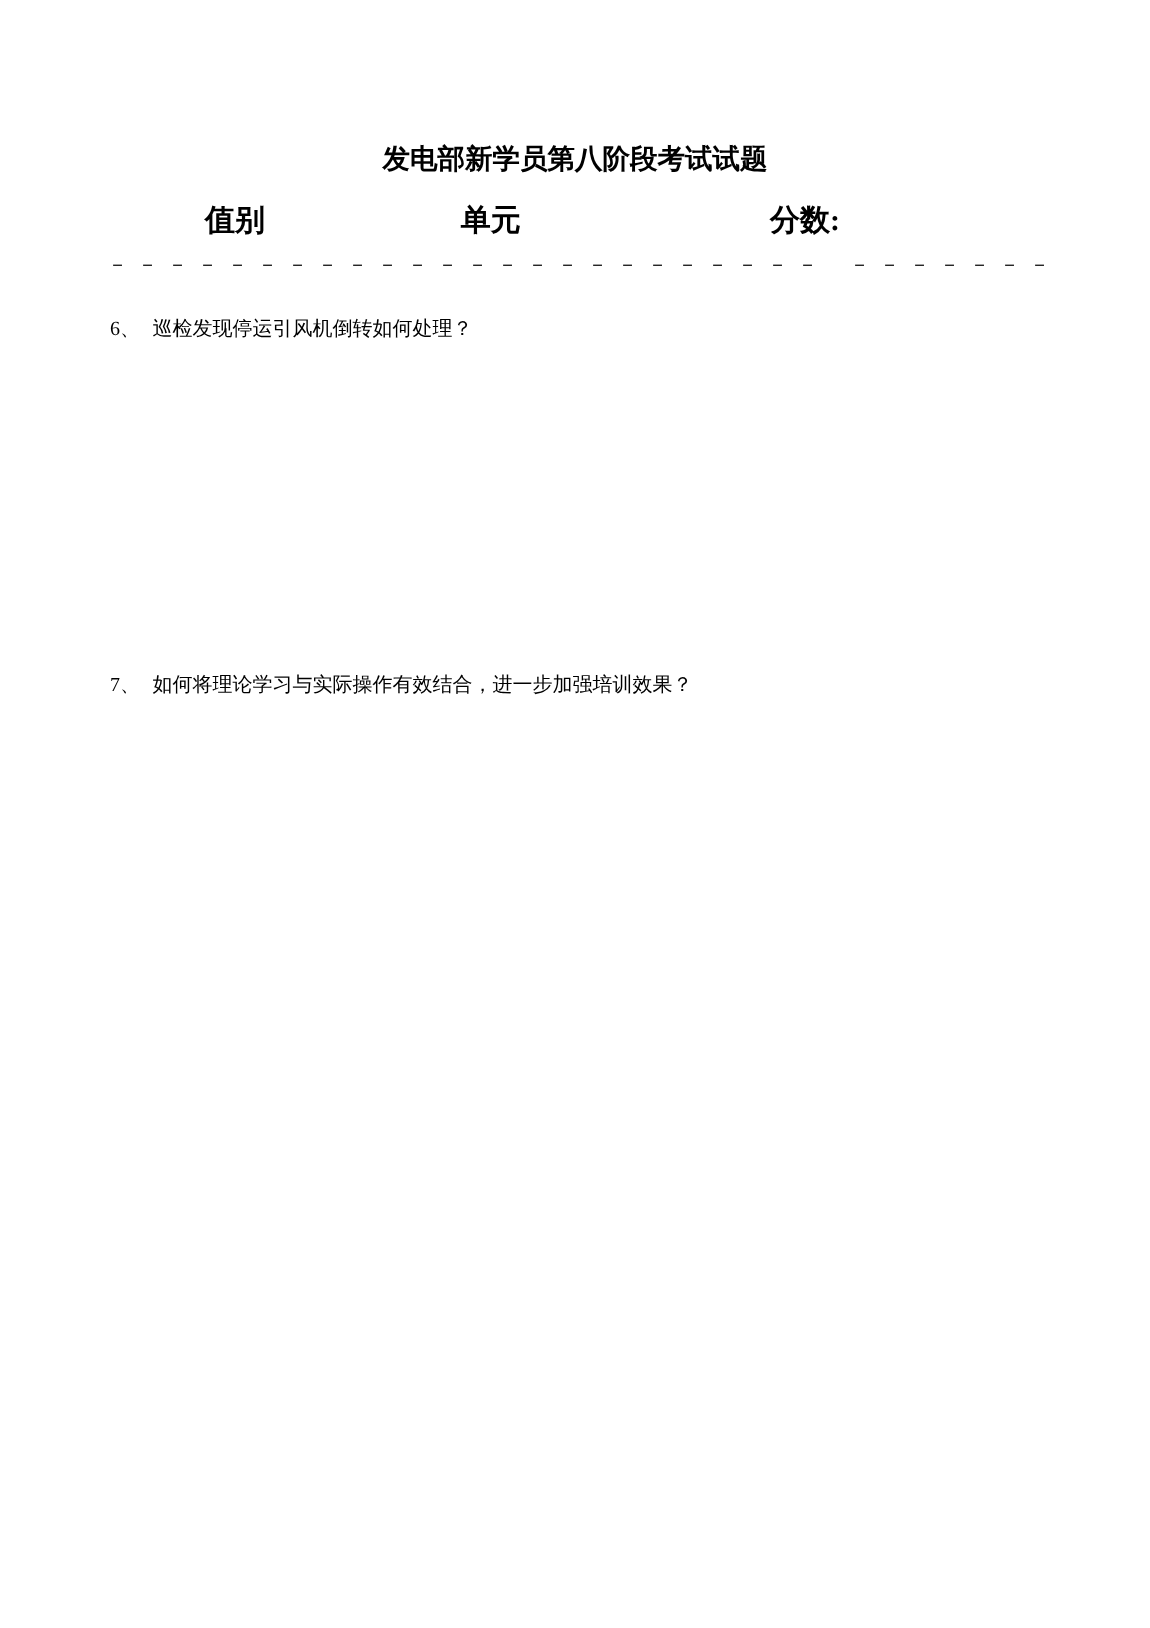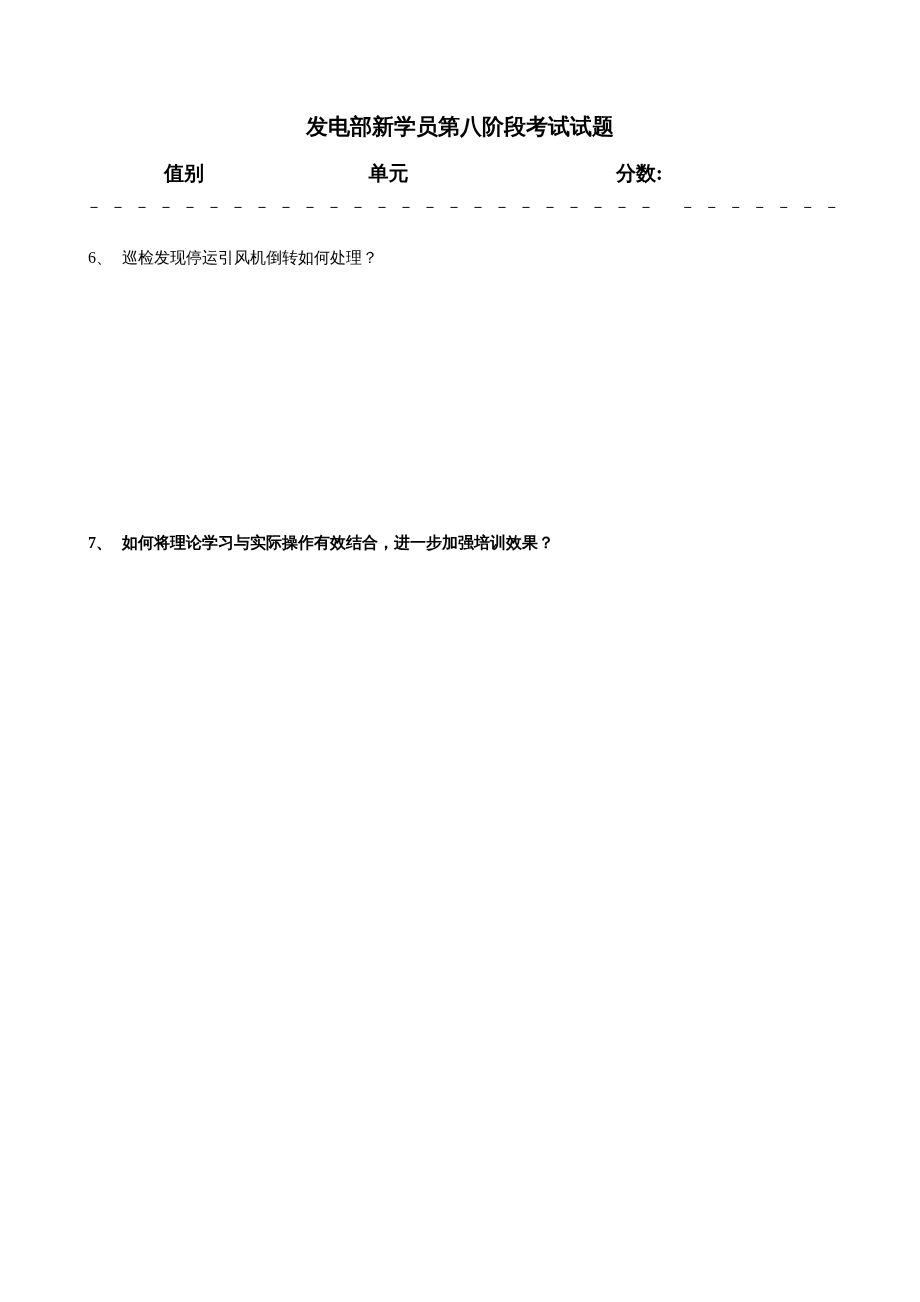--- a/index.html
+++ b/index.html
@@ -17,21 +17,21 @@
     }
     .title {
       text-align: center;
       font-size: 22px;
       font-weight: bold;
       margin-bottom: 18px;
       margin-top: 44px;
     }
     .header-row {
       display: flex;
-      font-size: 20px;
+      font-size: 24px;
       font-weight: bold;
       padding: 0 80px 0 80px;
       margin-bottom: 10px;
     }
     .header-field {
       flex: 1;
     }
     .header-field.zhibie {
       flex: 0.95;
     }
@@ -58,21 +58,20 @@
     .question {
       font-size: 16px;
       margin-bottom: 10px;
       padding-left: 4px;
     }
     .q6 {
       margin-bottom: 264px;
     }
     .q7 {
       margin-bottom: 0;
-      font-weight: bold;
     }
     .q-num {
       display: inline;
     }
     .q-text {
       display: inline;
       margin-left: 6px;
     }
   </style>
 </head>

